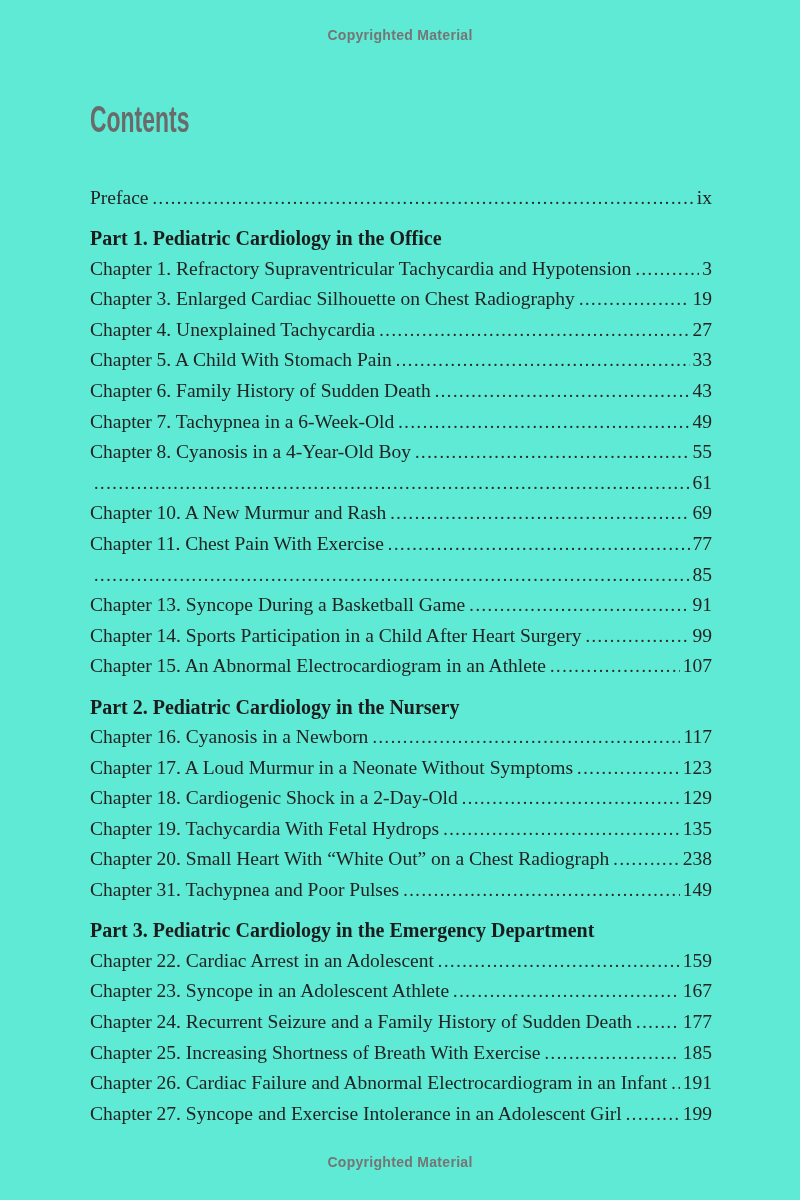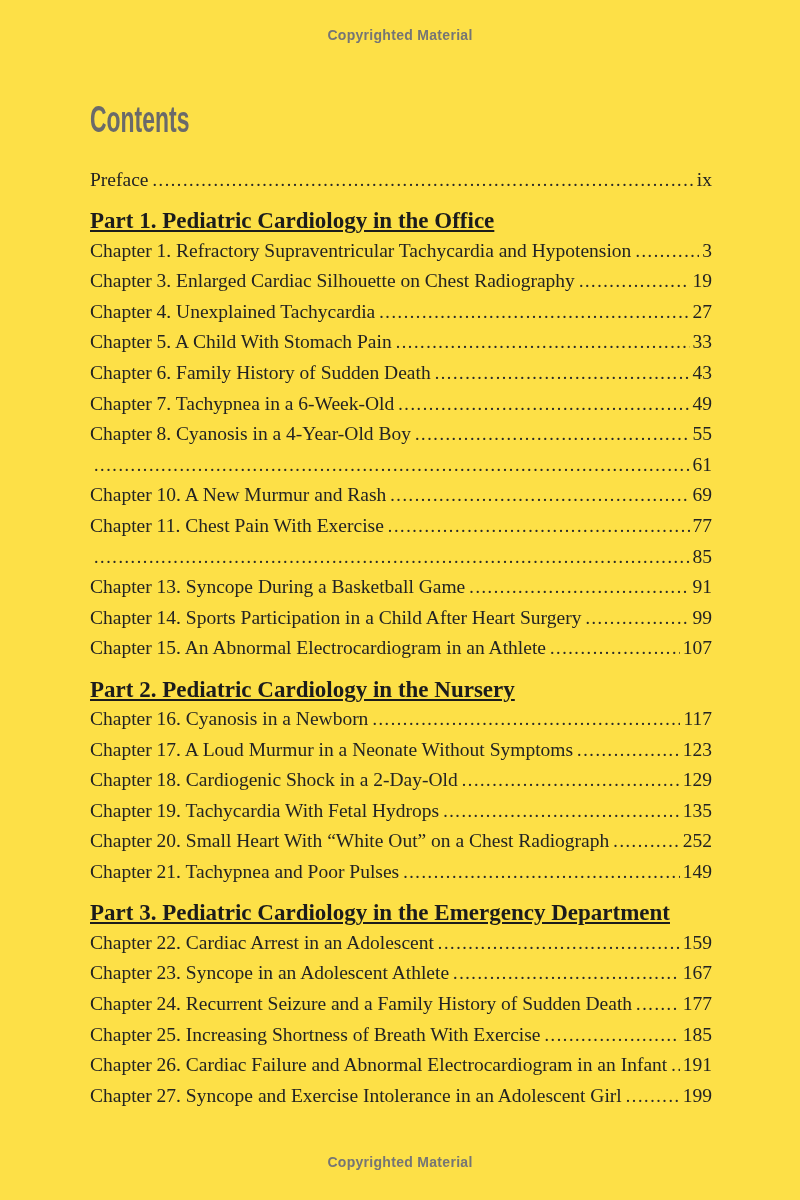--- a/index.html
+++ b/index.html
@@ -4,21 +4,21 @@
 <style>
   html, body {
     margin: 0;
     padding: 0;
     background: #ffffff;
   }
   .page {
     position: relative;
     width: 800px;
     height: 1200px;
-    background: #fde047;
+    background: #5eead4;
     overflow: hidden;
     font-family: "Liberation Serif", serif;
     color: #232323;
   }
   .copyright {
     position: absolute;
     left: 0;
     width: 100%;
     text-align: center;
     font-family: "Liberation Sans", sans-serif;
@@ -43,21 +43,21 @@
     font-weight: 700;
     font-size: 37px;
     line-height: 38px;
     color: #6a6a6a;
     transform: scaleX(0.62);
     transform-origin: left center;
     white-space: nowrap;
     letter-spacing: 0px;
   }
   .toc {
-    margin-top: 26px;
+    margin-top: 44px;
   }
   .toc-row {
     display: flex;
     align-items: baseline;
     font-size: 19.5px;
     line-height: 29.6px;
     white-space: nowrap;
   }
   .toc-row .entry-title {
     flex: 0 0 auto;
@@ -73,26 +73,25 @@
     content: "........................................................................................................................................................";
     letter-spacing: 1.6px;
     font-size: 18px;
   }
   .toc-row .entry-page {
     flex: 0 0 auto;
     text-align: right;
   }
   .part-heading {
     margin-top: 10.5px;
-    font-size: 23px;
+    font-size: 20px;
     line-height: 29.6px;
     font-weight: 700;
     color: #1c1c1c;
     white-space: nowrap;
-    text-decoration: underline;
   }
 </style>
 </head>
 <body>
 
 <div class="page">
 
   <div class="copyright top">Copyrighted Material</div>
 
   <div class="content">
@@ -212,25 +211,25 @@
 
   <div class="toc-row">
     <span class="entry-title">Chapter 19. Tachycardia With Fetal Hydrops</span>
     <span class="dots"></span>
     <span class="entry-page">135</span>
   </div>
 
   <div class="toc-row">
     <span class="entry-title">Chapter 20. Small Heart With “White Out” on a Chest Radiograph</span>
     <span class="dots"></span>
-    <span class="entry-page">252</span>
-  </div>
-
-  <div class="toc-row">
-    <span class="entry-title">Chapter 21. Tachypnea and Poor Pulses</span>
+    <span class="entry-page">238</span>
+  </div>
+
+  <div class="toc-row">
+    <span class="entry-title">Chapter 31. Tachypnea and Poor Pulses</span>
     <span class="dots"></span>
     <span class="entry-page">149</span>
   </div>
 
   <div class="part-heading">Part 3. Pediatric Cardiology in the Emergency Department</div>
 
   <div class="toc-row">
     <span class="entry-title">Chapter 22. Cardiac Arrest in an Adolescent</span>
     <span class="dots"></span>
     <span class="entry-page">159</span>

